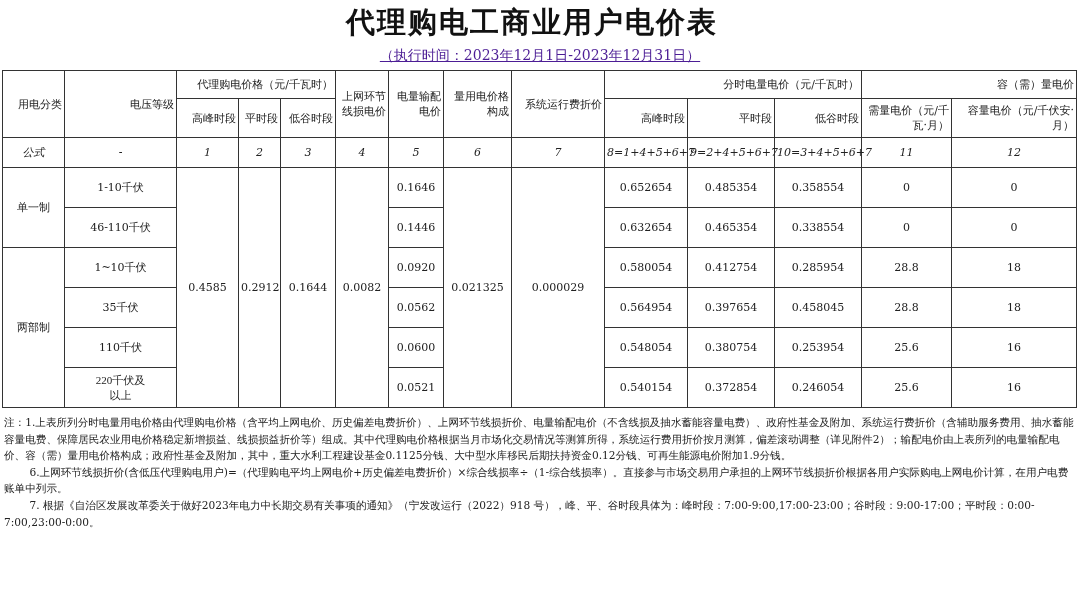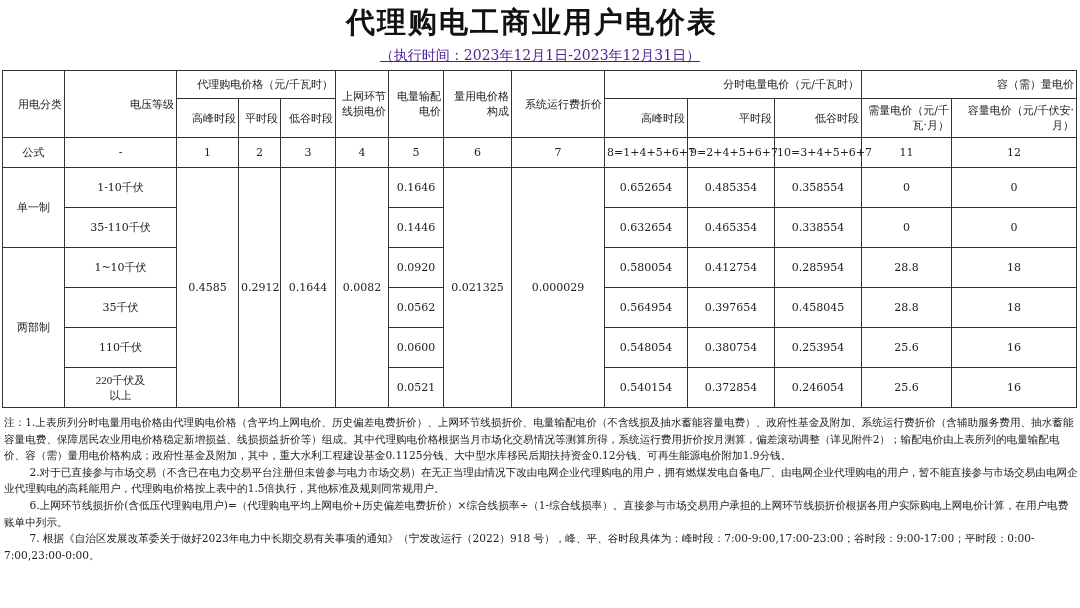--- a/index.html
+++ b/index.html
@@ -9,21 +9,21 @@
            font-size:29px; font-weight:bold; letter-spacing:2px; color:#111; line-height:40px; }
   .subtitle { position:absolute; top:44px; left:0; width:1080px; text-align:center;
               font-size:14px; line-height:22px; color:#4c1d95;text-decoration:underline; }
   table.tariff { position:absolute; top:70px; left:2px; width:1074px;
                  border-collapse:collapse; table-layout:fixed; }
   table.tariff td, table.tariff th { border:1.4px solid #333; text-align:center; vertical-align:middle;
         font-size:11px; line-height:15px; padding:0 2px; font-weight:normal; color:#222; }
   table.tariff th { font-weight:normal; font-size:11px;text-align:right; }
   .h1 th { height:27px; }
   .h2 th { height:38px; }
-  .formula td { height:29px; }
+  .formula td { height:29px;font-style:italic; }
   .r td { height:39px; }
   .notes { position:absolute; top:414px; left:4px; width:1074px; font-size:10.6px; line-height:16.6px; color:#222; }
   .notes p { margin:0; }
   .notes .ind { text-indent:2.4em; }
 </style>
 </head>
 <body>
 
 <div class="title">代理购电工商业用户电价表</div>
 <div class="subtitle">（执行时间：2023年12月1日-2023年12月31日）</div>
@@ -93,21 +93,21 @@
     <td>0.1646</td>
     <td rowspan="6">0.021325</td>
     <td rowspan="6">0.000029</td>
     <td>0.652654</td>
     <td>0.485354</td>
     <td>0.358554</td>
     <td>0</td>
     <td>0</td>
   </tr>
   <tr class="r">
-    <td>35-110千伏</td>
+    <td>46-110千伏</td>
     <td>0.1446</td>
     <td>0.632654</td>
     <td>0.465354</td>
     <td>0.338554</td>
     <td>0</td>
     <td>0</td>
   </tr>
   <tr class="r">
     <td rowspan="4">两部制</td>
     <td>1~10千伏</td>
@@ -143,16 +143,15 @@
     <td>0.372854</td>
     <td>0.246054</td>
     <td>25.6</td>
     <td>16</td>
   </tr>
 </tbody>
   </table>
 
 <div class="notes">
   <p>注：1.上表所列分时电量用电价格由代理购电价格（含平均上网电价、历史偏差电费折价）、上网环节线损折价、电量输配电价（不含线损及抽水蓄能容量电费）、政府性基金及附加、系统运行费折价（含辅助服务费用、抽水蓄能容量电费、保障居民农业用电价格稳定新增损益、线损损益折价等）组成。其中代理购电价格根据当月市场化交易情况等测算所得，系统运行费用折价按月测算，偏差滚动调整（详见附件2）；输配电价由上表所列的电量输配电价、容（需）量用电价格构成；政府性基金及附加，其中，重大水利工程建设基金0.1125分钱、大中型水库移民后期扶持资金0.12分钱、可再生能源电价附加1.9分钱。</p>
-  <p class="ind">2.对于已直接参与市场交易（不含已在电力交易平台注册但未曾参与电力市场交易）在无正当理由情况下改由电网企业代理购电的用户，拥有燃煤发电自备电厂、由电网企业代理购电的用户，暂不能直接参与市场交易由电网企业代理购电的高耗能用户，代理购电价格按上表中的1.5倍执行，其他标准及规则同常规用户。</p>
   <p class="ind">6.上网环节线损折价(含低压代理购电用户)=（代理购电平均上网电价+历史偏差电费折价）×综合线损率÷（1-综合线损率）。直接参与市场交易用户承担的上网环节线损折价根据各用户实际购电上网电价计算，在用户电费账单中列示。</p>
   <p class="ind">7. 根据《自治区发展改革委关于做好2023年电力中长期交易有关事项的通知》（宁发改运行（2022）918 号），峰、平、谷时段具体为：峰时段：7:00-9:00,17:00-23:00；谷时段：9:00-17:00；平时段：0:00-7:00,23:00-0:00。</p>
 </div>
 
 </body></html>

